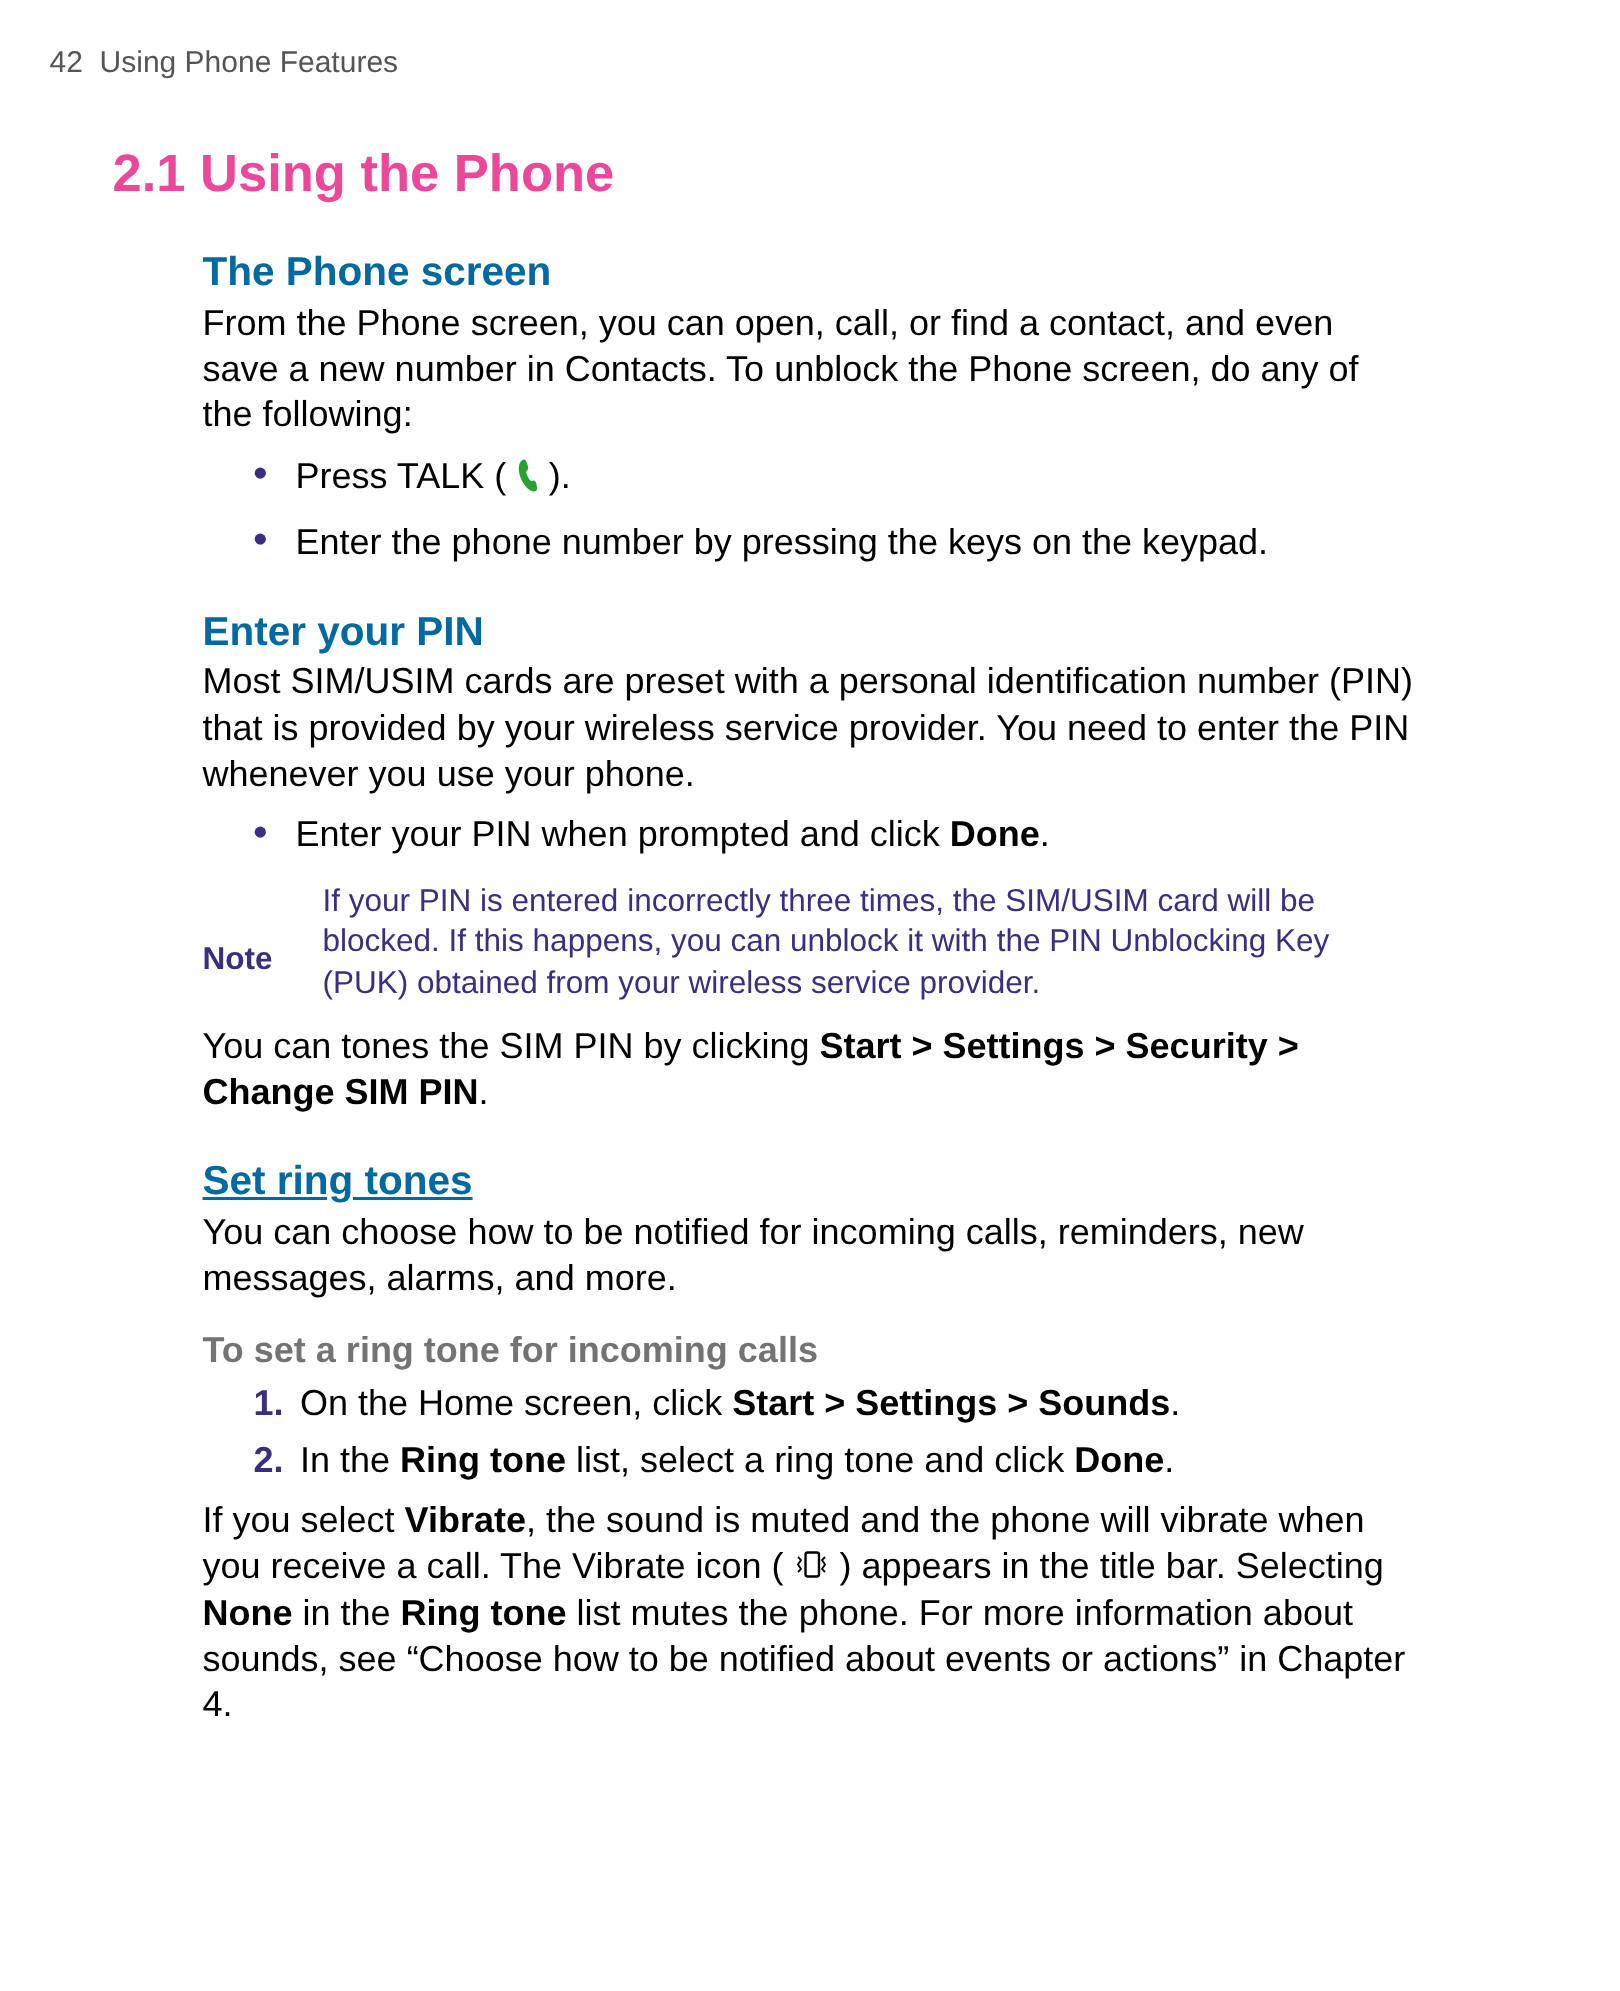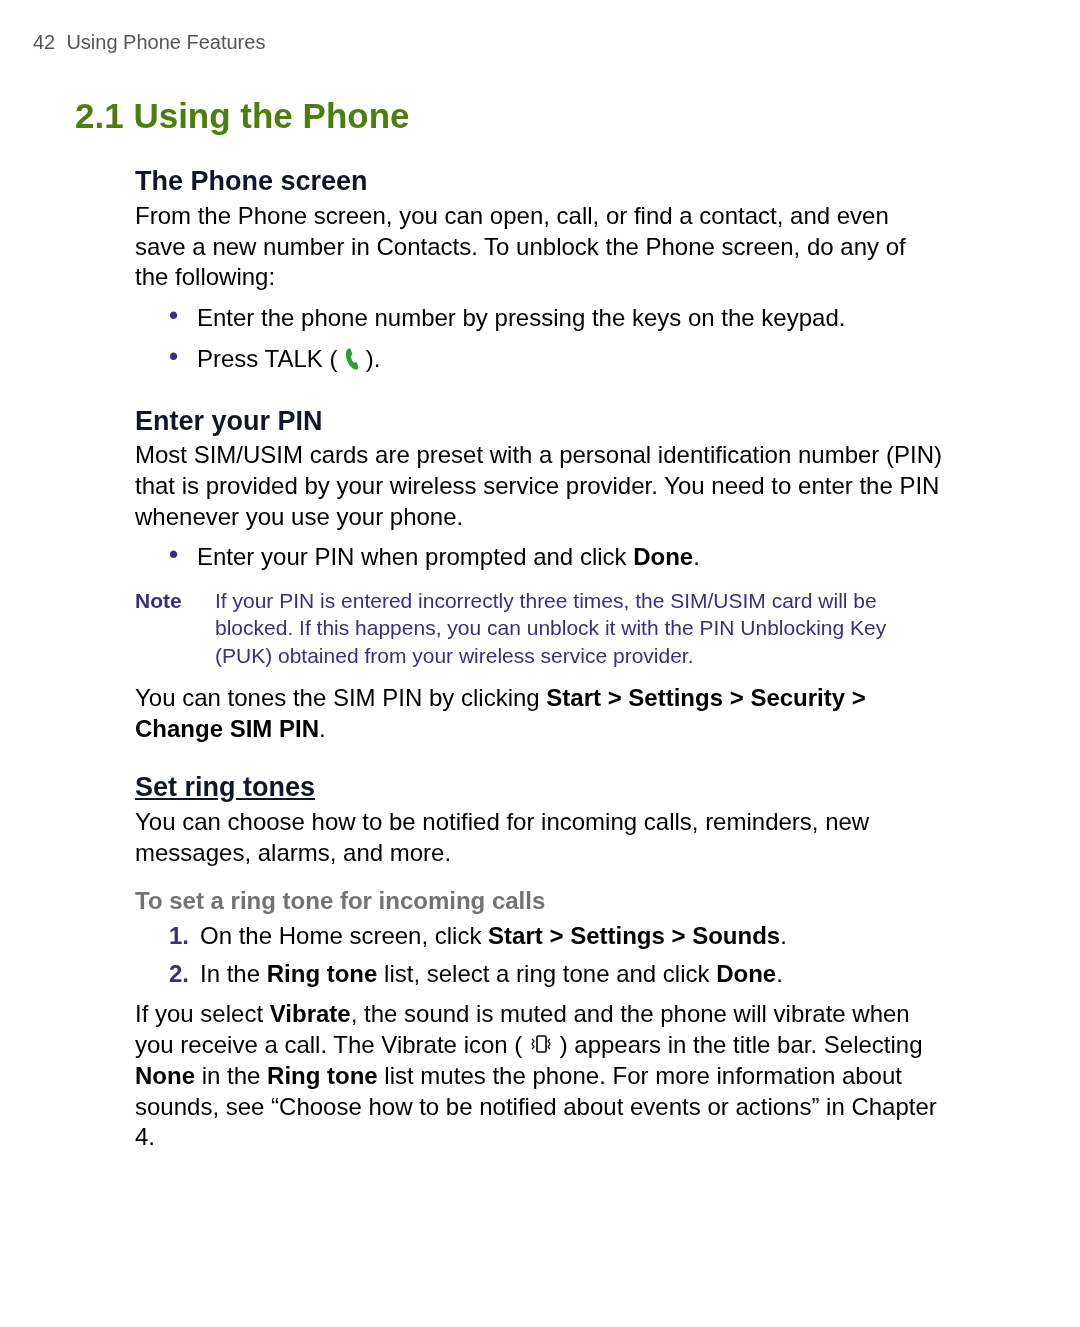--- a/index.html
+++ b/index.html
@@ -15,31 +15,31 @@
   }
   .page-header {
     font-size: 20px;
     color: #555;
     margin-bottom: 38px;
     margin-left: -12px;
   }
   .page-number { display: inline; margin-top: 40px; }
   .chapter-title { display: inline; }
   h1.section-title {
-    color: #4d7c0f;
+    color: #ec4899;
     font-size: 35px;
     font-weight: 700;
     margin: 0 0 22px 30px;
   }
   .content {
     margin-left: 90px;
     margin-right: 0;
   }
   h2.subheading {
-    color: #0f172a;
+    color: #0369a1;
     font-size: 27px;
     font-weight: 700;
     margin: 26px 0 2px 0;
   }
   h3.subsub {
     color: #737373;
     font-size: 24px;
     font-weight: 700;
     margin: 18px 0 4px 0;
   }
@@ -87,20 +87,21 @@
     display: flex;
     color: #3b2e82;
     font-size: 21px;
     line-height: 1.3;
     margin: 14px 0 14px 0;
   }
   .note-label {
     font-weight: 700;
     width: 80px;
     flex-shrink: 0;
+    margin-top: 39px;
   }
   .note-body { flex: 1; }
   .talk-icon {
     display: inline-block;
     vertical-align: -3px;
   }
   .vibrate-icon {
     display: inline-block;
     font-family: "Segoe UI Symbol", sans-serif;
     font-size: 20px;
@@ -122,26 +123,26 @@
   <span>Using the Phone</span>
 </h1>
 
 <div class="content">
 
 
   <h2 class="subheading">The Phone screen</h2>
   <p>From the Phone screen, you can open, call, or find a contact, and even save a new number in Contacts. To unblock the Phone screen, do any of the following:</p>
   <ul class="bullets">
     <li>
-      <span>Enter the phone number by pressing the keys on the keypad.</span>
-    </li>
-    <li>
       <span>Press TALK ( </span><span class="talk-icon"><svg width="15" height="22" viewBox="0 0 15 22">
             <path d="M4 1 C5 0 6 0 7 2 L8 5 C8.5 6.5 8 7 7 8 C6.5 8.5 7 10 8 12 C9 14 10 15 11 14.5 C12 14 13 14.5 13.5 16 L14 19 C14.5 21 13 22 11 21.5 C6 20 1 11 2 5 C2.3 2.5 3 1.5 4 1 Z" fill="#27a22f"></path>
           </svg></span><span> ).</span>
+    </li>
+    <li>
+      <span>Enter the phone number by pressing the keys on the keypad.</span>
     </li>
   </ul>
 
   <h2 class="subheading">Enter your PIN</h2>
   <p>Most SIM/USIM cards are preset with a personal identification number (PIN) that is provided by your wireless service provider. You need to enter the PIN whenever you use your phone.</p>
   <ul class="bullets">
     <li>
       <span>Enter your PIN when prompted and click </span><b>Done</b><span>.</span>
     </li>
   </ul>

